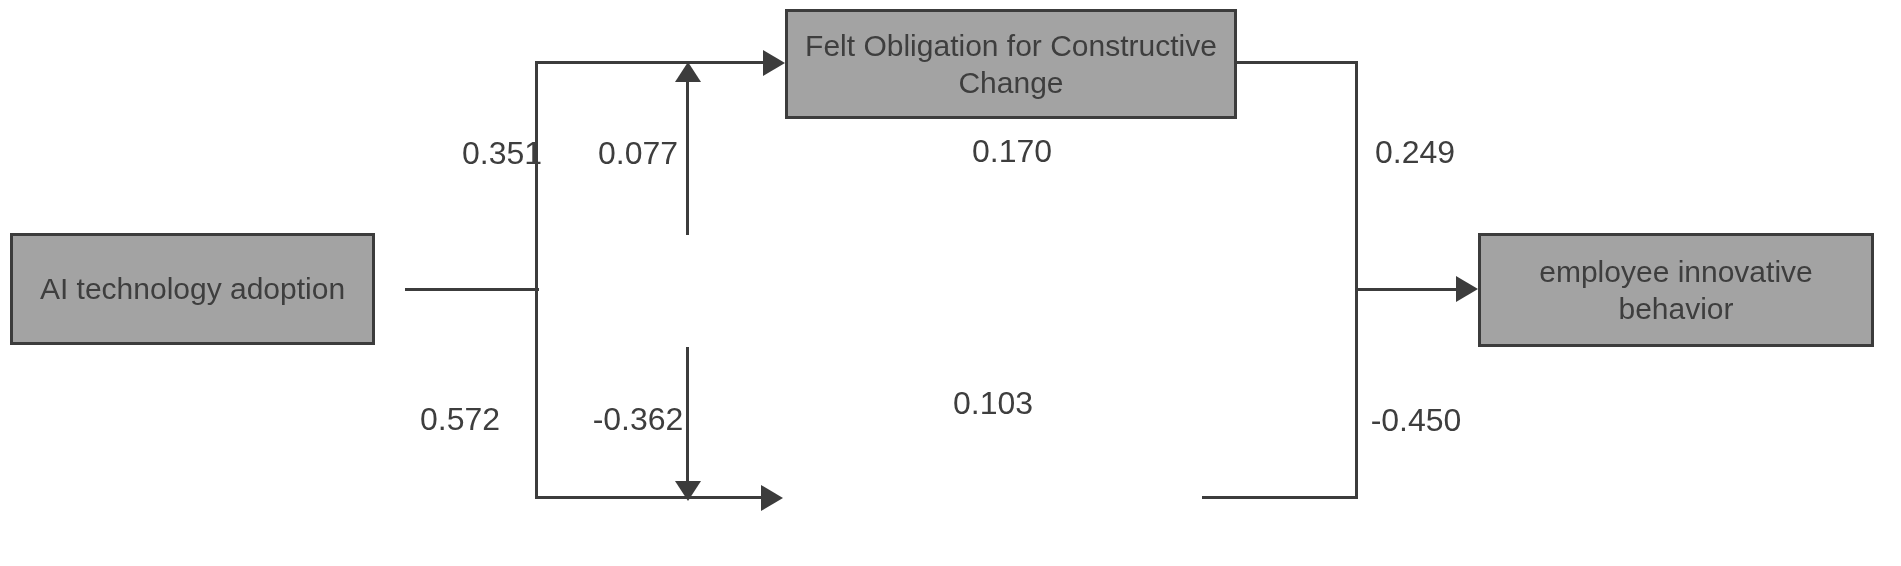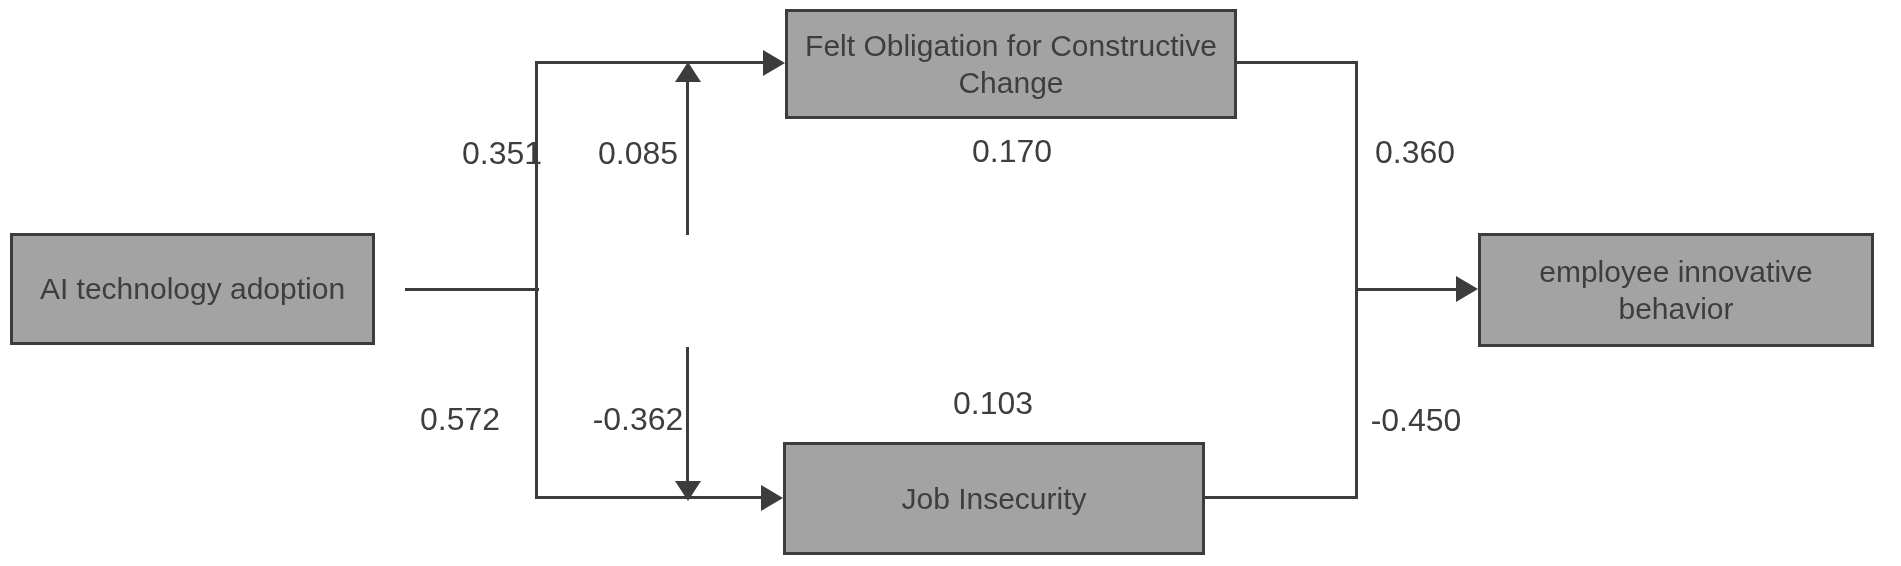--- a/index.html
+++ b/index.html
@@ -75,23 +75,20 @@
 
   <div class="node" style="left:10px; top:233px; width:365px; height:112px;">
     <span class="label">AI technology adoption</span>
   </div>
 
 
   <div class="node" style="left:785px; top:9px; width:452px; height:110px;">
     <span class="label" style="max-width:440px;">Felt Obligation for Constructive Change</span>
   </div>
 
-  <div class="node" style="left:783px; top:442px; width:422px; height:113px;">
-    <span class="label">Job Insecurity</span>
-  </div>
 
   <div class="node" style="left:1478px; top:233px; width:396px; height:114px;">
     <span class="label" style="max-width:360px;">employee innovative behavior</span>
   </div>
 
   <div class="hline" style="left:405px; top:288px; width:134px;"></div>
   <div class="vline" style="left:535px; top:61px; height:438px;"></div>
 
   <div class="hline" style="left:535px; top:61px; width:231px;"></div>
   <div class="arr right" style="left:763px; top:50px;"></div>
@@ -105,21 +102,21 @@
   <div class="vline" style="left:686px; top:347px; height:136px;"></div>
   <div class="arr down" style="left:675px; top:481px;"></div>
 
   <div class="hline" style="left:1234px; top:61px; width:124px;"></div>
   <div class="hline" style="left:1202px; top:496px; width:156px;"></div>
   <div class="vline" style="left:1355px; top:61px; height:438px;"></div>
   <div class="hline" style="left:1355px; top:288px; width:104px;"></div>
   <div class="arr right" style="left:1456px; top:276px;"></div>
 
   <div class="coef" style="left:458px; top:153px;margin-left:44px;">0.351</div>
-  <div class="coef" style="left:638px; top:153px;">0.085</div>
+  <div class="coef" style="left:638px; top:153px;">0.077</div>
   <div class="coef" style="left:1012px; top:151px;">0.170</div>
-  <div class="coef" style="left:1415px; top:152px;">0.360</div>
+  <div class="coef" style="left:1415px; top:152px;">0.249</div>
   <div class="coef" style="left:460px; top:419px;">0.572</div>
   <div class="coef" style="left:638px; top:419px;">-0.362</div>
   <div class="coef" style="left:993px; top:403px;">0.103</div>
   <div class="coef" style="left:1416px; top:420px;">-0.450</div>
 
 </div>
 
 </body></html>

